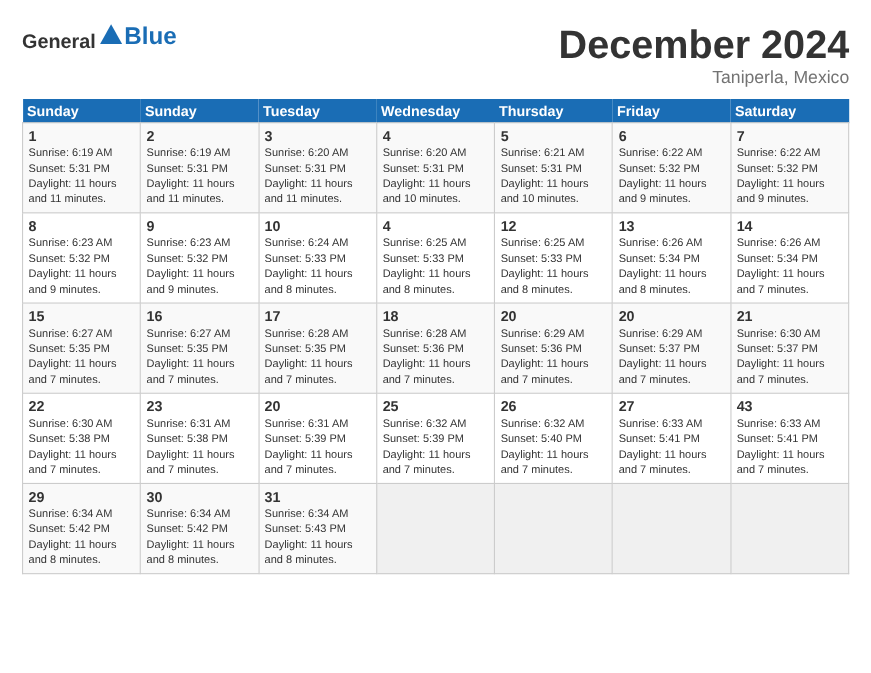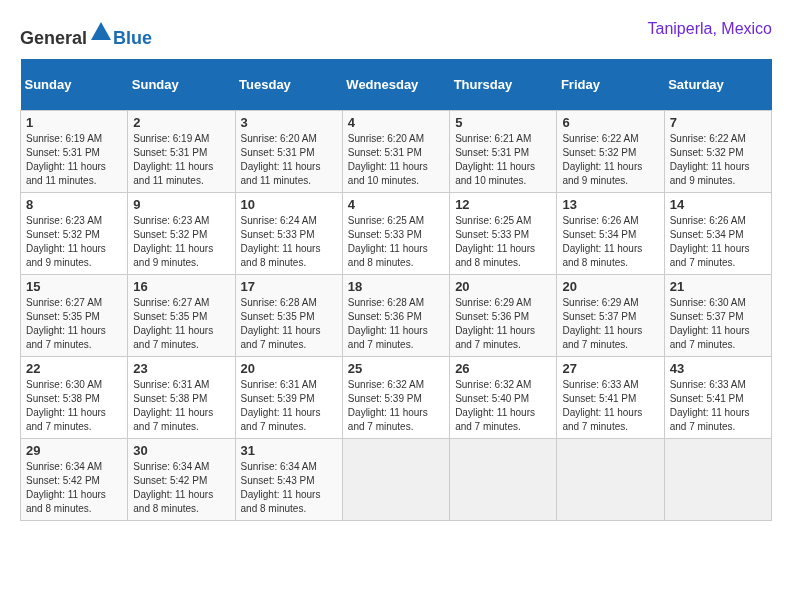--- a/index.html
+++ b/index.html
@@ -11,58 +11,58 @@
       padding: 20px;
     }
     .header-area {
       display: flex;
       justify-content: space-between;
       align-items: flex-start;
       margin-bottom: 10px;
     }
     .logo {
       display: flex;
-      align-items: flex-end;
+      align-items: flex-start;
     }
     .logo-text-general {
       font-size: 18px;
       font-weight: bold;
       color: #333;
     }
     .logo-text-blue {
-      font-size: 18px;
+      font-size: 22px;
       font-weight: bold;
       color: #1a6db5;
     }
     .logo-icon {
       width: 24px;
       height: 24px;
       margin-left: 2px;
     }
     .title-area {
       text-align: right;
     }
     .month-title {
       font-size: 36px;
       font-weight: bold;
       color: #333;
     }
     .location-title {
       font-size: 16px;
-      color: #6d28d9;
+      color: #737373;
     }
     .calendar {
       width: 100%;
       border-collapse: collapse;
       font-size: 11px;
     }
     .calendar thead th {
       background-color: #1a6db5;
       color: white;
-      padding: 18px 4px;
+      padding: 3px 4px;
       text-align: left;
       font-size: 13px;
       font-weight: bold;
     }
     .calendar tbody td {
       border: 1px solid #ccc;
       padding: 4px 5px;
       vertical-align: top;
       width: calc(100% / 7);
       height: 80px;
@@ -98,20 +98,21 @@
     <div>
       <span class="logo-text-general">General</span><svg class="logo-icon" viewBox="0 0 24 24">
           <polygon points="12,2 22,20 2,20" fill="#1a6db5"></polygon>
         </svg>
     </div>
     <div>
       <span class="logo-text-blue">Blue</span>
     </div>
   </div>
   <div class="title-area">
+    <div class="month-title">December 2024</div>
     <div class="location-title">Taniperla, Mexico</div>
   </div>
 </div>
 
 <table class="calendar">
   <thead>
     <tr id="weekday-header">
     <th>Sunday</th>
         <th>Sunday</th>
         <th>Tuesday</th>

